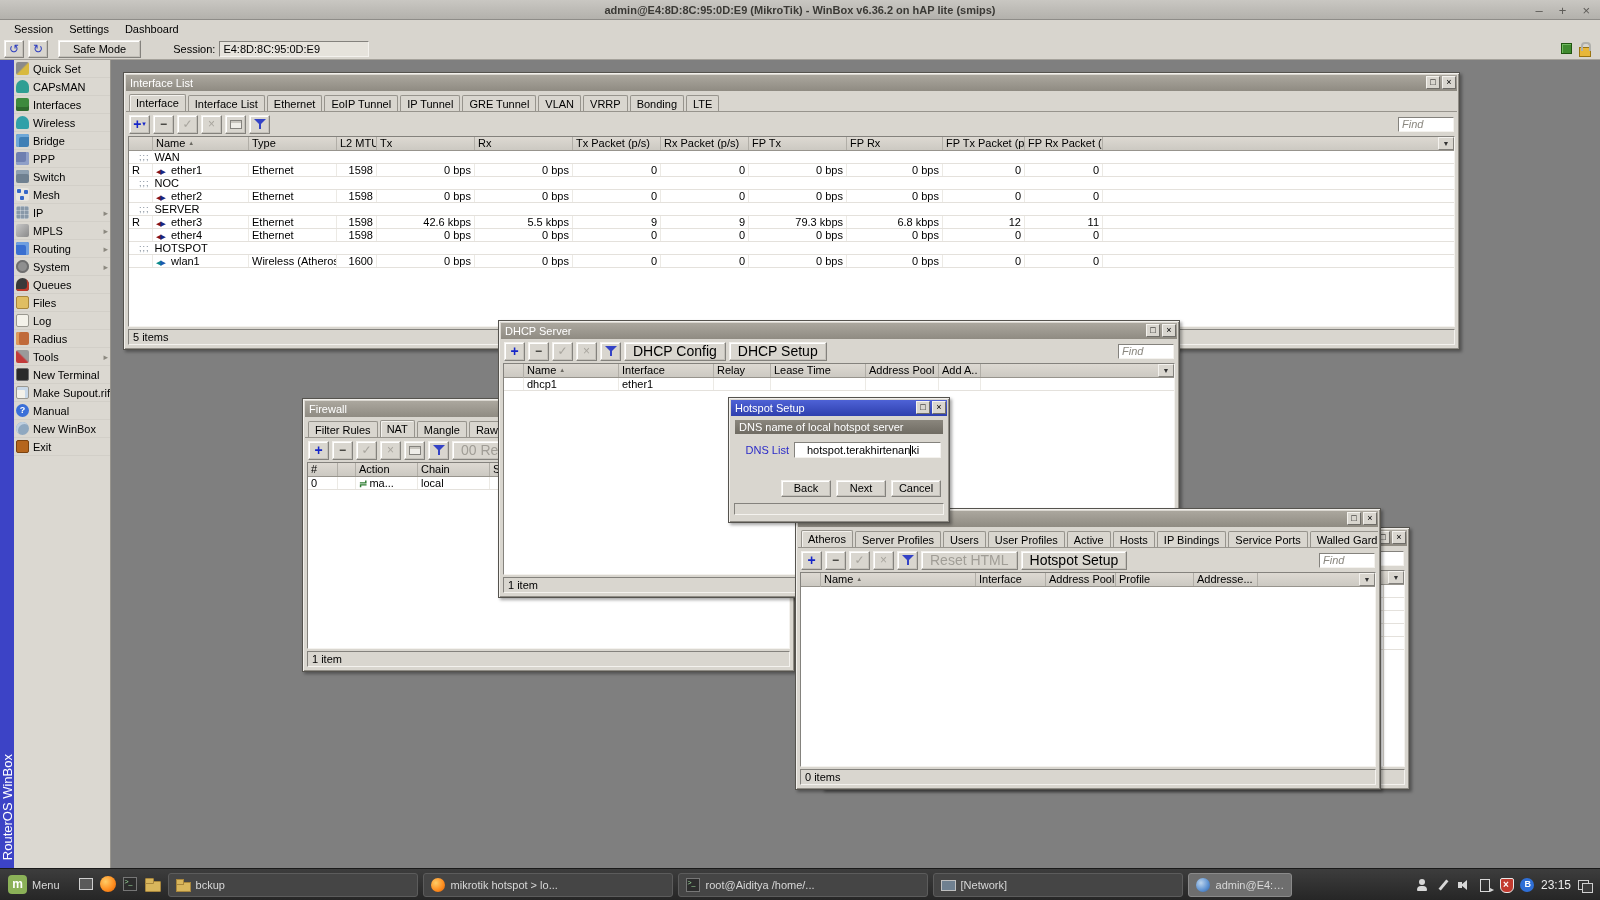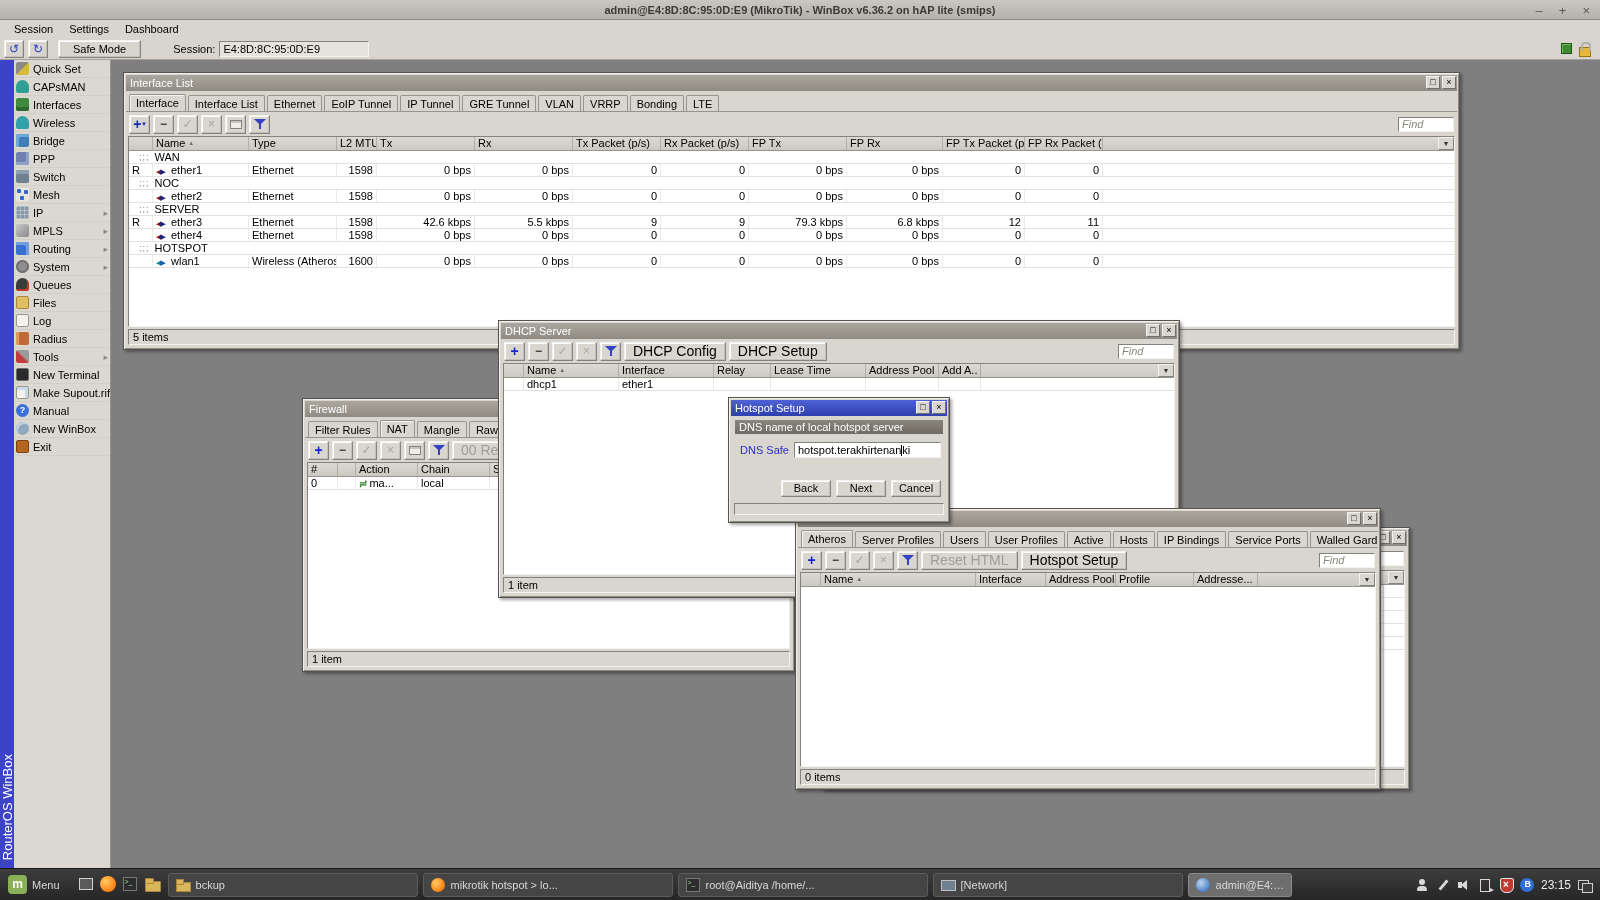--- a/index.html
+++ b/index.html
@@ -93,21 +93,21 @@
   .statusbar{flex:none;height:16px;margin:2px;background:#d9d6cf;border:1px solid;border-color:#84827d #f4f2ee #f4f2ee #84827d;padding:1px 4px;line-height:12px;}
   .if-ic{display:inline-block;width:14px;font-size:7px;letter-spacing:-1px;margin-right:1px;}
   .if-ic.e .if-l{color:#8a1010;} .if-ic.e .if-r{color:#10288a;}
   .if-ic.w .if-l{color:#0a8a8a;} .if-ic.w .if-r{color:#1a5ab0;}
   .nat-ic{color:#2e7d32;font-weight:bold;margin-right:2px;font-size:10px;}
 
   
   .dlg-header{height:14px;margin:4px 4px 0 4px;background:linear-gradient(#8a867d,#6f6b62);color:#fff;padding:0 4px;line-height:14px;}
   .dlg-row{display:flex;align-items:center;margin:8px 6px 0 6px;gap:5px;}
   .dlg-label{width:52px;text-align:right;color:#2b2bc8;flex:none;}
-  .dlg-input{flex:1;height:16px;background:#fff;border:1px solid;border-color:#84827d #f4f2ee #f4f2ee #84827d;padding:0 3px;line-height:14px;white-space:nowrap;overflow:hidden;}
+  .dlg-input{flex:1;height:16px;background:#fff;border:1px solid;border-color:#84827d #f4f2ee #f4f2ee #84827d;padding:0 12px;line-height:14px;white-space:nowrap;overflow:hidden;}
   .caret{display:inline-block;width:0;border-left:1px solid #000;height:11px;vertical-align:-2px;}
   .dlg-btnrow{display:flex;justify-content:flex-end;gap:5px;margin:22px 6px 0 0;}
   .dlg-btn{width:50px;height:17px;background:#d9d6cf;border:1px solid;border-color:#f4f2ee #84827d #84827d #f4f2ee;box-shadow:inset -1px -1px 0 #c4c1ba,inset 1px 1px 0 #fff;text-align:center;line-height:15px;}
   .dlg-foot{height:12px;margin:6px 3px 1px 3px;border:1px solid;border-color:#84827d #f4f2ee #f4f2ee #84827d;}
 
   
   .bw-col{position:absolute;right:20px;top:0;bottom:0;border-right:1px solid #d8d5ce;}
 
   
   .taskbar{position:absolute;left:0;top:868px;width:1600px;height:32px;background:linear-gradient(#3d3d3d,#262626);border-top:1px solid #1a1a1a;display:flex;align-items:center;padding:0 4px;gap:5px;z-index:100;color:#d8d8d8;}
@@ -635,21 +635,21 @@
 <div class="window" style="left:728px;top:397px;width:222px;height:126px;z-index:60">
   <div class="wtitle blue">
     <span>Hotspot Setup</span>
     <span class="wbtns">
       <span class="wbtn">□</span>
       <span class="wbtn">×</span>
     </span>
   </div>
   <div class="dlg-header">DNS name of local hotspot server</div>
   <div class="dlg-row">
-    <span class="dlg-label">DNS Safe</span>
+    <span class="dlg-label">DNS List</span>
     <span class="dlg-input"><span>hotspot.terakhirtenan</span><span class="caret"></span><span>ki</span></span>
   </div>
   <div class="dlg-btnrow">
     <span class="dlg-btn">Back</span>
     <span class="dlg-btn">Next</span>
     <span class="dlg-btn">Cancel</span>
   </div>
   <div class="dlg-foot"></div>
 </div>
 

